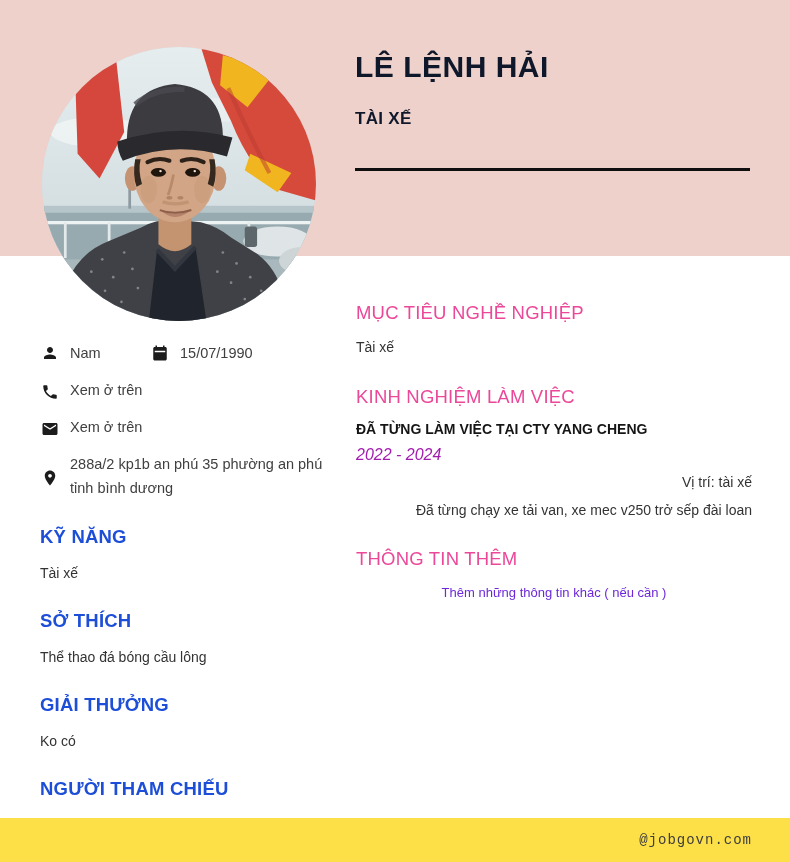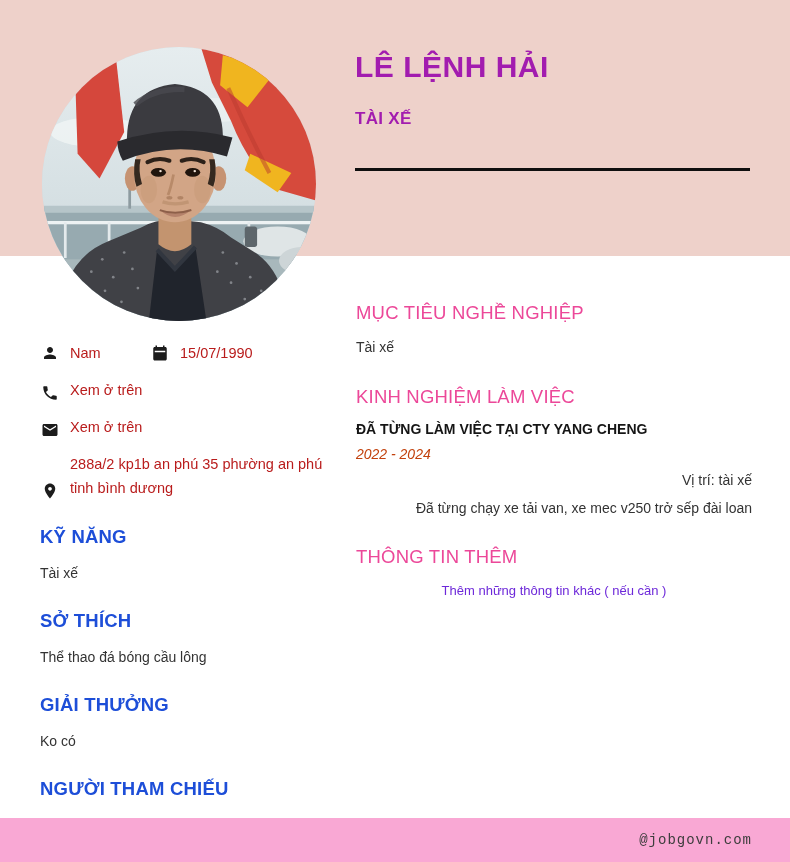--- a/index.html
+++ b/index.html
@@ -10,44 +10,44 @@
   .band-bottom{position:absolute;left:0;top:818px;width:790px;height:44px;
     display:flex;align-items:center;justify-content:flex-end;
     padding-right:38px;box-sizing:border-box;}
   .credit{font-family:"Liberation Mono","DejaVu Sans Mono",monospace;
     font-size:14px;color:#3d3d3d;letter-spacing:1px;}
 
   .photo-wrap{position:absolute;left:42px;top:47px;width:274px;height:274px;
     border-radius:50%;overflow:hidden;background:#cfd9dd;}
   .photo-wrap svg{display:block;width:100%;height:100%;}
 
-  .header-text{position:absolute;left:355px;top:50px;width:400px;color:#a21caf;}
+  .header-text{position:absolute;left:355px;top:50px;width:400px;color:#0f172a;}
   .name{font-size:30px;font-weight:700;letter-spacing:.5px;line-height:34px;}
   .job{margin-top:25px;font-size:17px;font-weight:700;letter-spacing:.3px;}
   .divider{position:absolute;left:355px;top:168px;width:395px;height:3px;background:#0f0f0f;}
 
   .left-col{position:absolute;left:40px;top:341px;width:288px;}
   .right-col{position:absolute;left:356px;top:302px;width:396px;}
 
-  .info-row{display:flex;align-items:flex-end;margin-bottom:13px;
-    font-size:14.5px;color:#b91c1c;line-height:24px;}
+  .info-row{display:flex;align-items:center;margin-bottom:13px;
+    font-size:14.5px;color:#404040;line-height:24px;}
   .pair{display:flex;align-items:flex-start;}
   .pair.first{width:110px;}
   .info-icon{width:18px;height:18px;margin:3px 11px 0 1px;flex:none;fill:#1c1c1c;}
   .info-text{word-wrap:break-word;}
 
   .sec-title{font-size:18.5px;font-weight:700;color:#1d4ed8;letter-spacing:.2px;}
   .left-col .sec-title{margin-top:26px;}
   .sec-body{font-size:14px;color:#333;margin-top:14px;line-height:22px;}
 
   .rc-title{font-size:18.5px;font-weight:400;color:#ec4899;letter-spacing:.2px;}
   .rc-body{font-size:14px;color:#333;margin-top:13px;line-height:20px;}
   .exp-title{margin-top:29px;}
   .exp-company{font-size:14px;font-weight:700;color:#151515;margin-top:13px;}
-  .exp-period{font-size:14px;font-style:italic;color:#c2410c;margin-top:9px;}
+  .exp-period{font-size:16px;font-style:italic;color:#a21caf;margin-top:9px;}
   .exp-line{font-size:14px;color:#333;margin-top:8px;line-height:20px;text-align:right;}
   .more-title{margin-top:28px;}
   .more-line1{font-size:13px;color:#6d28d9;margin-top:15px;text-align:center;}
   .more-placeholder{font-size:14px;color:#9b9b9b;margin-top:9px;line-height:26px;}
 </style>
 </head>
 <body>
 
 <div class="page">
 
@@ -222,17 +222,17 @@
       <div class="exp-line">Vị trí: tài xế</div>
       <div class="exp-line">Đã từng chạy xe tải van, xe mec v250 trở sếp đài loan</div>
     </div>
 
     <div>
       <div class="rc-title more-title">THÔNG TIN THÊM</div>
       <div class="more-line1">Thêm những thông tin khác ( nếu cần )</div>
     </div>
   </div>
 
-  <div class="band-bottom" style="background: #f9a8d4;">
+  <div class="band-bottom" style="background: #fde047;">
     <span class="credit">@jobgovn.com</span>
   </div>
 
 </div>
 
 </body></html>

